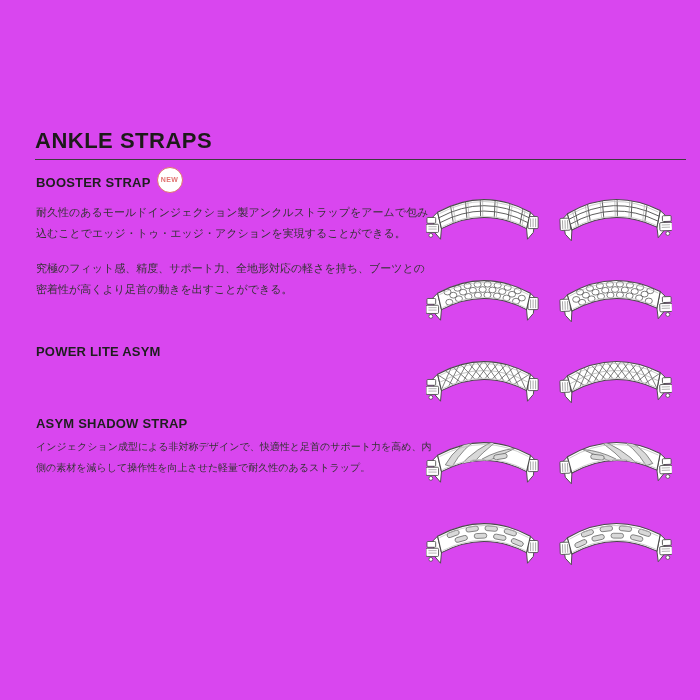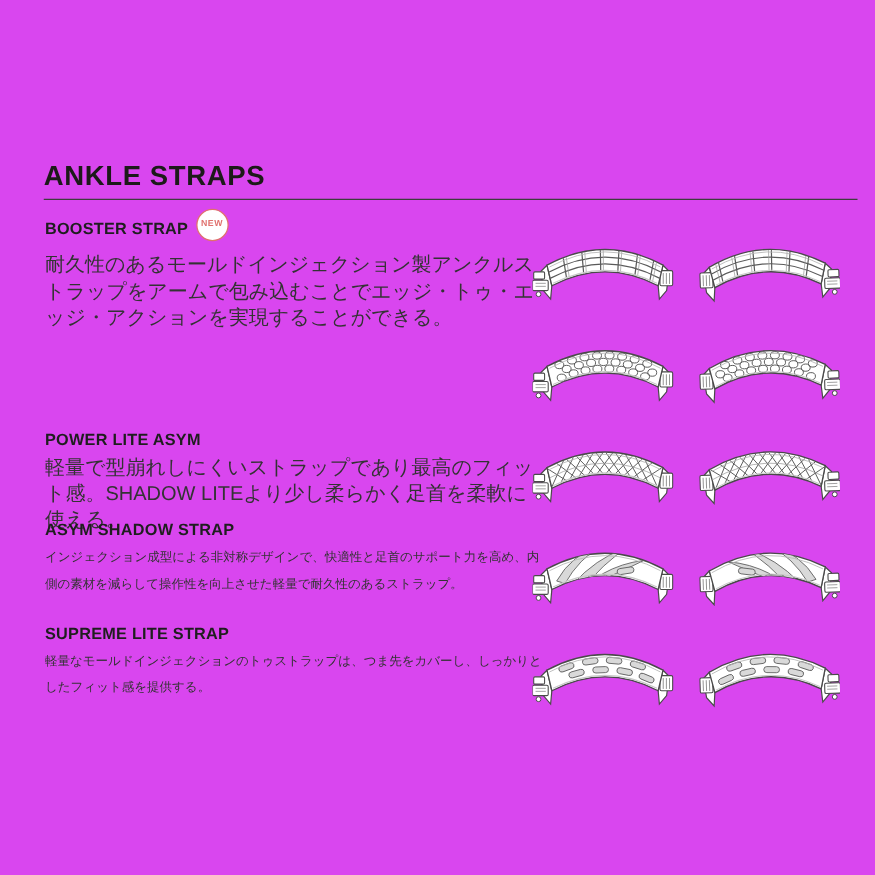--- a/index.html
+++ b/index.html
@@ -14,21 +14,21 @@
     margin:0;font-size:22px;font-weight:bold;color:#1c1a19;letter-spacing:0.5px;
     padding-bottom:5px;border-bottom:1.5px solid #3d3d3d;
   }
   
   .section{position:absolute;left:36px;width:400px;}
   .section h2{
     margin:0 0 5px 0;font-size:13px;font-weight:bold;color:#1e1e1e;letter-spacing:0.2px;
   }
   .section p{margin:0;color:#333333;line-height:21px;}
   .s0{top:171px}.s1{top:258px}.s2{top:344px}.s3{top:416px}.s4{top:499px}
-  .s0 p,.s1 p,.s2 p{font-size:16px;}
+  .s0 p,.s1 p,.s2 p{font-size:11px;}
   .s3 p,.s4 p{font-size:10px;}
   .badge{
     display:inline-block;width:24px;height:24px;line-height:24px;border-radius:50%;
     border:1px solid #e0716e;color:#e0716e;font-size:7px;font-weight:bold;text-align:center;
     letter-spacing:0.4px;vertical-align:middle;position:relative;top:-4px;margin-left:6px;
     background:#fff;
   }
   
   .art{position:absolute;left:426px;top:178px;width:262px;}
   .art-row{height:81px;position:relative;}
@@ -45,36 +45,32 @@
   <div class="header">
     <h1>ANKLE STRAPS</h1>
   </div>
 
   <div class="section s0">
     <h2><span>BOOSTER STRAP</span><span class="badge">NEW</span></h2>
     <p>耐久性のあるモールドインジェクション製アンクルストラップをアームで包み込むことでエッジ・トゥ・エッジ・アクションを実現することができる。</p>
   </div>
 
   <div class="section s1">
+    <p>究極のフィット感、精度、サポート力、全地形対応の軽さを持ち、ブーツとの密着性が高くより足首の動きを出すことができる。</p>
   </div>
 
   <div class="section s2">
     <h2>POWER LITE ASYM</h2>
-    <p>軽量で型崩れしにくいストラップであり最高のフィット感。SHADOW LITEより少し柔らかく足首を柔軟に使える。</p>
   </div>
 
   <div class="section s3">
     <h2>ASYM SHADOW STRAP</h2>
     <p>インジェクション成型による非対称デザインで、快適性と足首のサポート力を高め、内側の素材を減らして操作性を向上させた軽量で耐久性のあるストラップ。</p>
   </div>
 
-  <div class="section s4">
-    <h2>SUPREME LITE STRAP</h2>
-    <p>軽量なモールドインジェクションのトゥストラップは、つま先をカバーし、しっかりとしたフィット感を提供する。</p>
-  </div>
 
   <div class="art">
     <div class="art-row">
       <div class="art-cell c0">
           <svg class="strap-svg" viewBox="0 0 120 70">
             <g>
               <path d="M12,30 L7,35 L9,51 L15,58 L16,47 Z" fill="#ffffff" stroke="#4a4a4a" stroke-width="1"></path>
               <path d="M108,30 L113,35 L111,51 L105,58 L104,47 Z" fill="#ffffff" stroke="#4a4a4a" stroke-width="1"></path>
               <rect x="1" y="35.5" width="9" height="6" rx="1" fill="#ffffff" stroke="#4a4a4a" stroke-width="0.9"></rect>
               <rect x="0" y="42.5" width="13" height="8.5" rx="1.2" fill="#ffffff" stroke="#4a4a4a" stroke-width="0.9"></rect>

